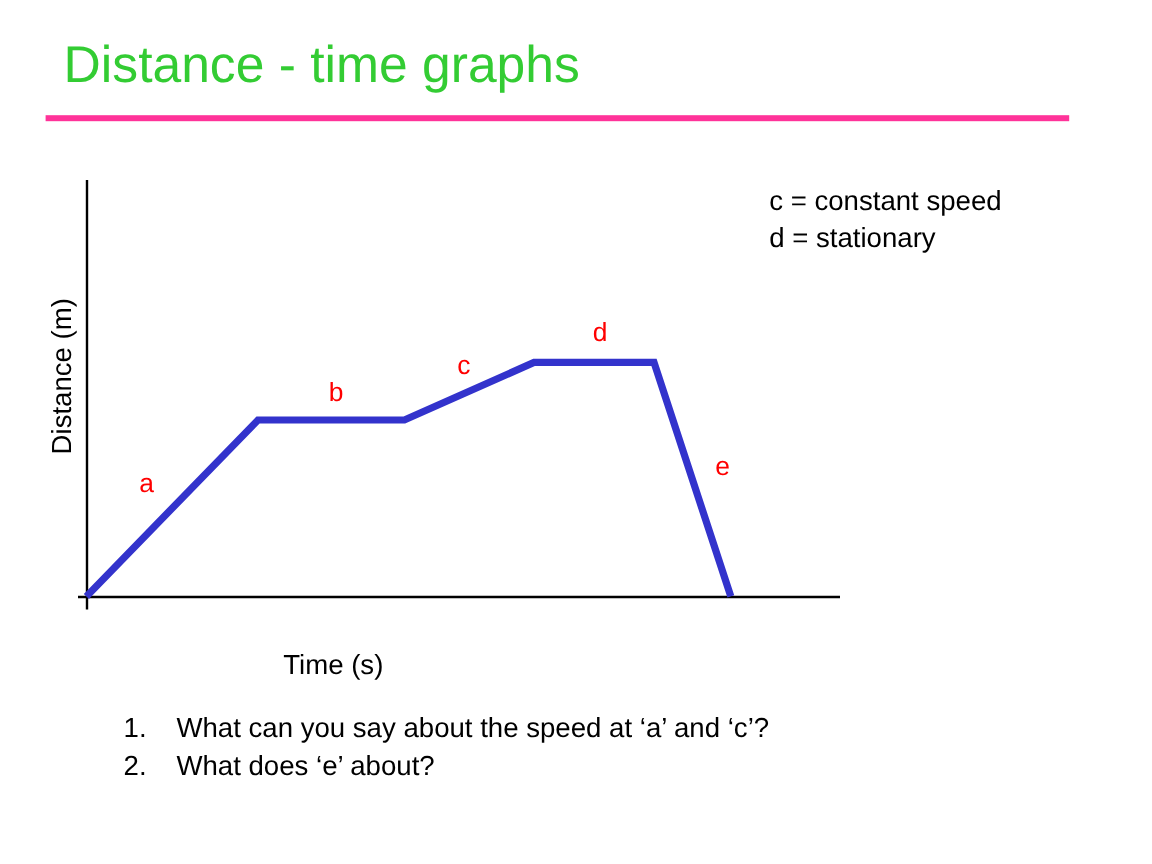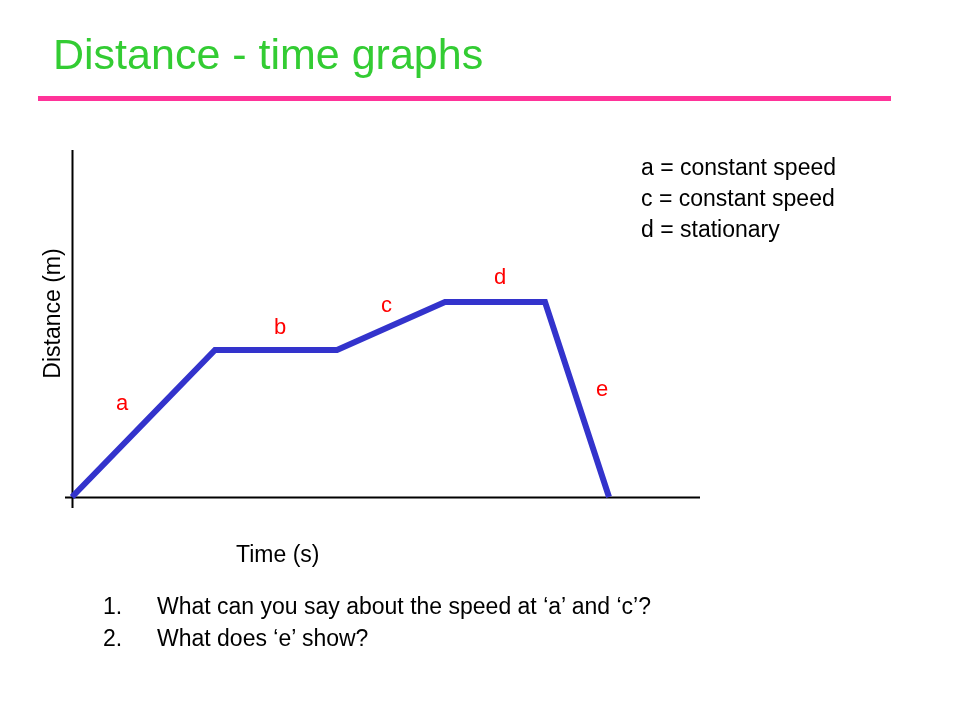--- a/index.html
+++ b/index.html
@@ -107,21 +107,20 @@
     font-size: 23px;
     line-height: 32px;
     white-space: nowrap;
   }
   .q-num {
     width: 44px;
     flex: 0 0 44px;
   }
   .q-text {
     flex: 0 1 auto;
-    margin-left: 10px;
   }
 </style>
 </head>
 <body>
 
 <div id="slide-title">Distance - time graphs</div>
 <div id="title-rule"></div>
 
 <div id="graph-area">
 
@@ -139,27 +138,26 @@
   <div id="x-axis-label">Time (s)</div>
 
   <div class="seg-label" style="left:116px; top:262px;">a</div>
   <div class="seg-label" style="left:274px; top:186px;">b</div>
   <div class="seg-label" style="left:381px; top:164px;">c</div>
   <div class="seg-label" style="left:494px; top:136px;">d</div>
   <div class="seg-label" style="left:596px; top:248px;">e</div>
 </div>
 
 <div id="legend">
-  <div class="legend-line">a = constant speed</div>
   <div class="legend-line">c = constant speed</div>
   <div class="legend-line">d = stationary</div>
 </div>
 
 <div id="questions">
   <div class="question-row">
     <span class="q-num">1.</span>
     <span class="q-text">What can you say about the speed at ‘a’ and ‘c’?</span>
   </div>
   <div class="question-row">
     <span class="q-num">2.</span>
-    <span class="q-text">What does  ‘e’ show?</span>
+    <span class="q-text">What does  ‘e’ about?</span>
   </div>
 </div>
 
 </body></html>

